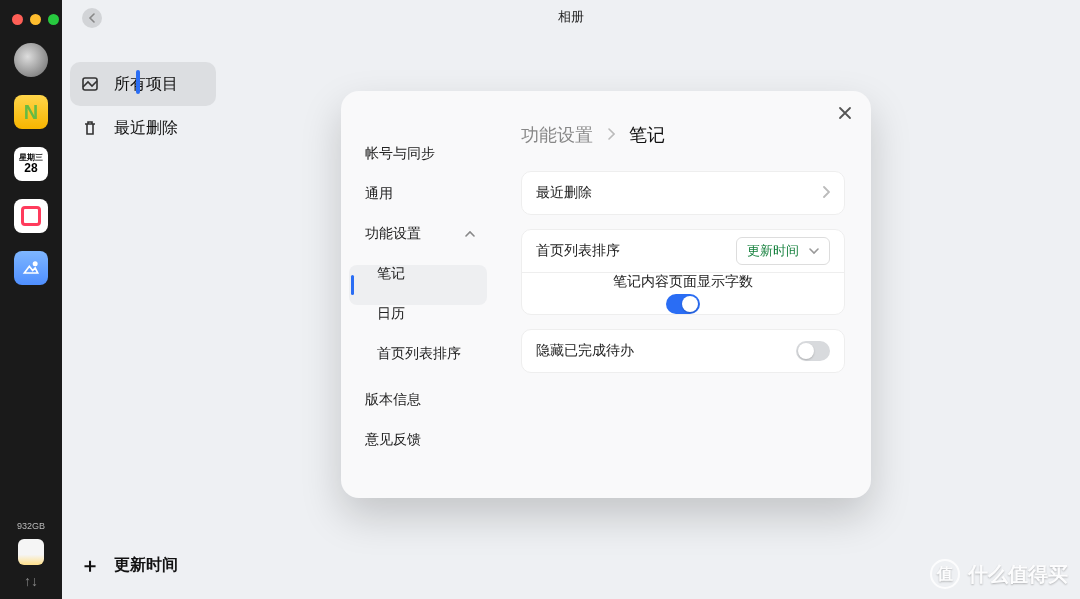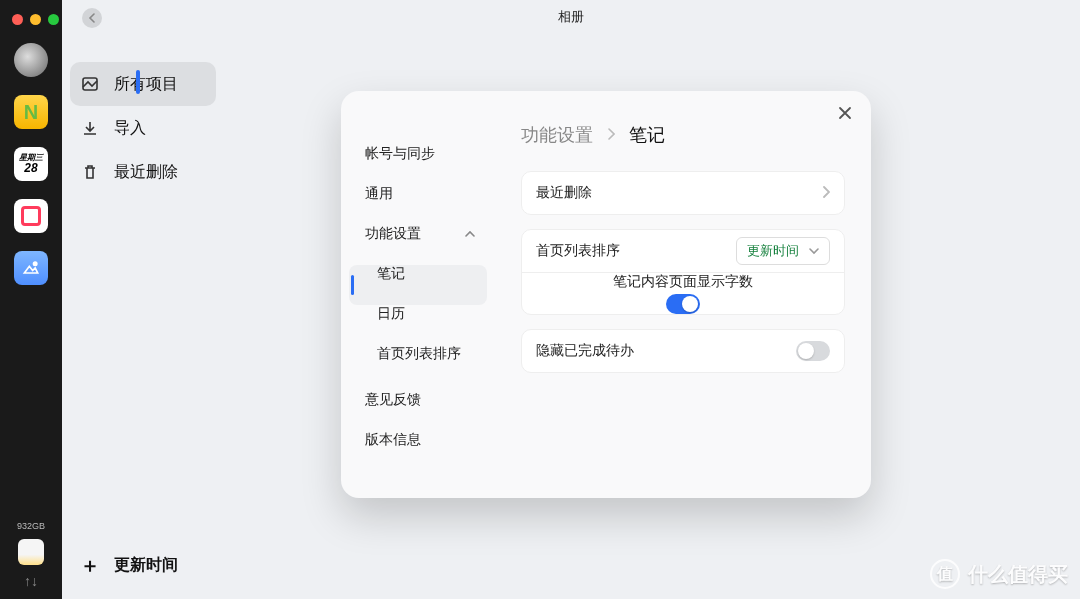--- a/index.html
+++ b/index.html
@@ -41,21 +41,21 @@
     .tr-max{ background:#27c93f; }
     .dock-icon {
       width: 34px; height: 34px;
       border-radius: 8px;
       margin-bottom: 18px;
       display: flex; align-items: center; justify-content: center;
       font-size: 16px;
     }
     .dock-avatar { background: radial-gradient(circle at 40% 40%, #ddd, #666); border-radius:50%; width:34px; height:34px; }
     .dock-yellow { background: linear-gradient(#ffd54a,#f7b500); color:#6b4; font-weight:700; font-size:20px; }
-    .dock-cal { background:#fff; color:#000; font-weight:700; flex-direction:column; font-size:8px; line-height:1;font-style:italic; }
+    .dock-cal { background:#fff; color:#000; font-weight:700; flex-direction:column; font-size:8px; line-height:1; }
     .dock-cal .day{ font-size:12px; font-weight:700; }
     .dock-red { background:#fff; display:flex; align-items:center; justify-content:center; }
     .dock-red > div { width:20px;height:20px;border:3px solid #ff3b5c;border-radius:4px; }
     .dock-photos { background: linear-gradient(#7eb6ff,#4f8fff); display:flex;align-items:center;justify-content:center; }
     .dock-photos svg{ width:20px;height:20px; }
     .dock .spacer { flex:1; }
     .dock-bottom { display:flex; flex-direction:column; align-items:center; gap:8px; font-size:9px; color:#bbb; }
     .dock-trash { width:26px;height:26px;border-radius:6px;background:linear-gradient(#f5f5f5 60%,#ffe08a);}
     .dock-arrows { font-size:14px; color:#888; }
 
@@ -234,28 +234,20 @@
       <div class="side-item active">
         <span class="ico">
           <svg width="18" height="18" viewBox="0 0 18 18" stroke="#333" stroke-width="1.6" fill="none">
               <rect x="2" y="3" width="14" height="12" rx="2"></rect>
               <path d="M2 12 L7 7 L11 11 L16 6"></path>
             </svg>
         </span>
         <span>所有项目</span>
       </div>
 
-      <div class="side-item">
-        <span class="ico">
-          <svg width="18" height="18" viewBox="0 0 18 18" stroke="#333" stroke-width="1.6" fill="none">
-              <path d="M9 3 V11 M5 8 L9 12 L13 8 M3 15 H15"></path>
-            </svg>
-        </span>
-        <span>导入</span>
-      </div>
 
       <div class="side-item">
         <span class="ico">
           <svg width="18" height="18" viewBox="0 0 18 18" stroke="#333" stroke-width="1.6" fill="none">
               <path d="M4 5 H14 M7 5 V3 H11 V5 M6 5 V15 H12 V5"></path>
             </svg>
         </span>
         <span>最近删除</span>
       </div>
 
@@ -294,24 +286,24 @@
           <span>笔记</span>
         </div>
       <div class="sec sub">
           <span>日历</span>
         </div>
       <div class="sec sub">
           <span>首页列表排序</span>
         </div>
       <div style="height:6px"></div>
       <div class="sec">
+          <span>版本信息</span>
+        </div>
+      <div class="sec">
           <span>意见反馈</span>
-        </div>
-      <div class="sec">
-          <span>版本信息</span>
         </div>
     </div>
 
     <div class="settings-body">
       <div class="crumb">
         <span>功能设置</span>
         <span class="gt">
           <svg width="8" height="12" viewBox="0 0 8 12">
               <path d="M2 1 L7 6 L2 11" stroke="#bbb" stroke-width="1.6" fill="none" stroke-linecap="round"></path>
             </svg>

